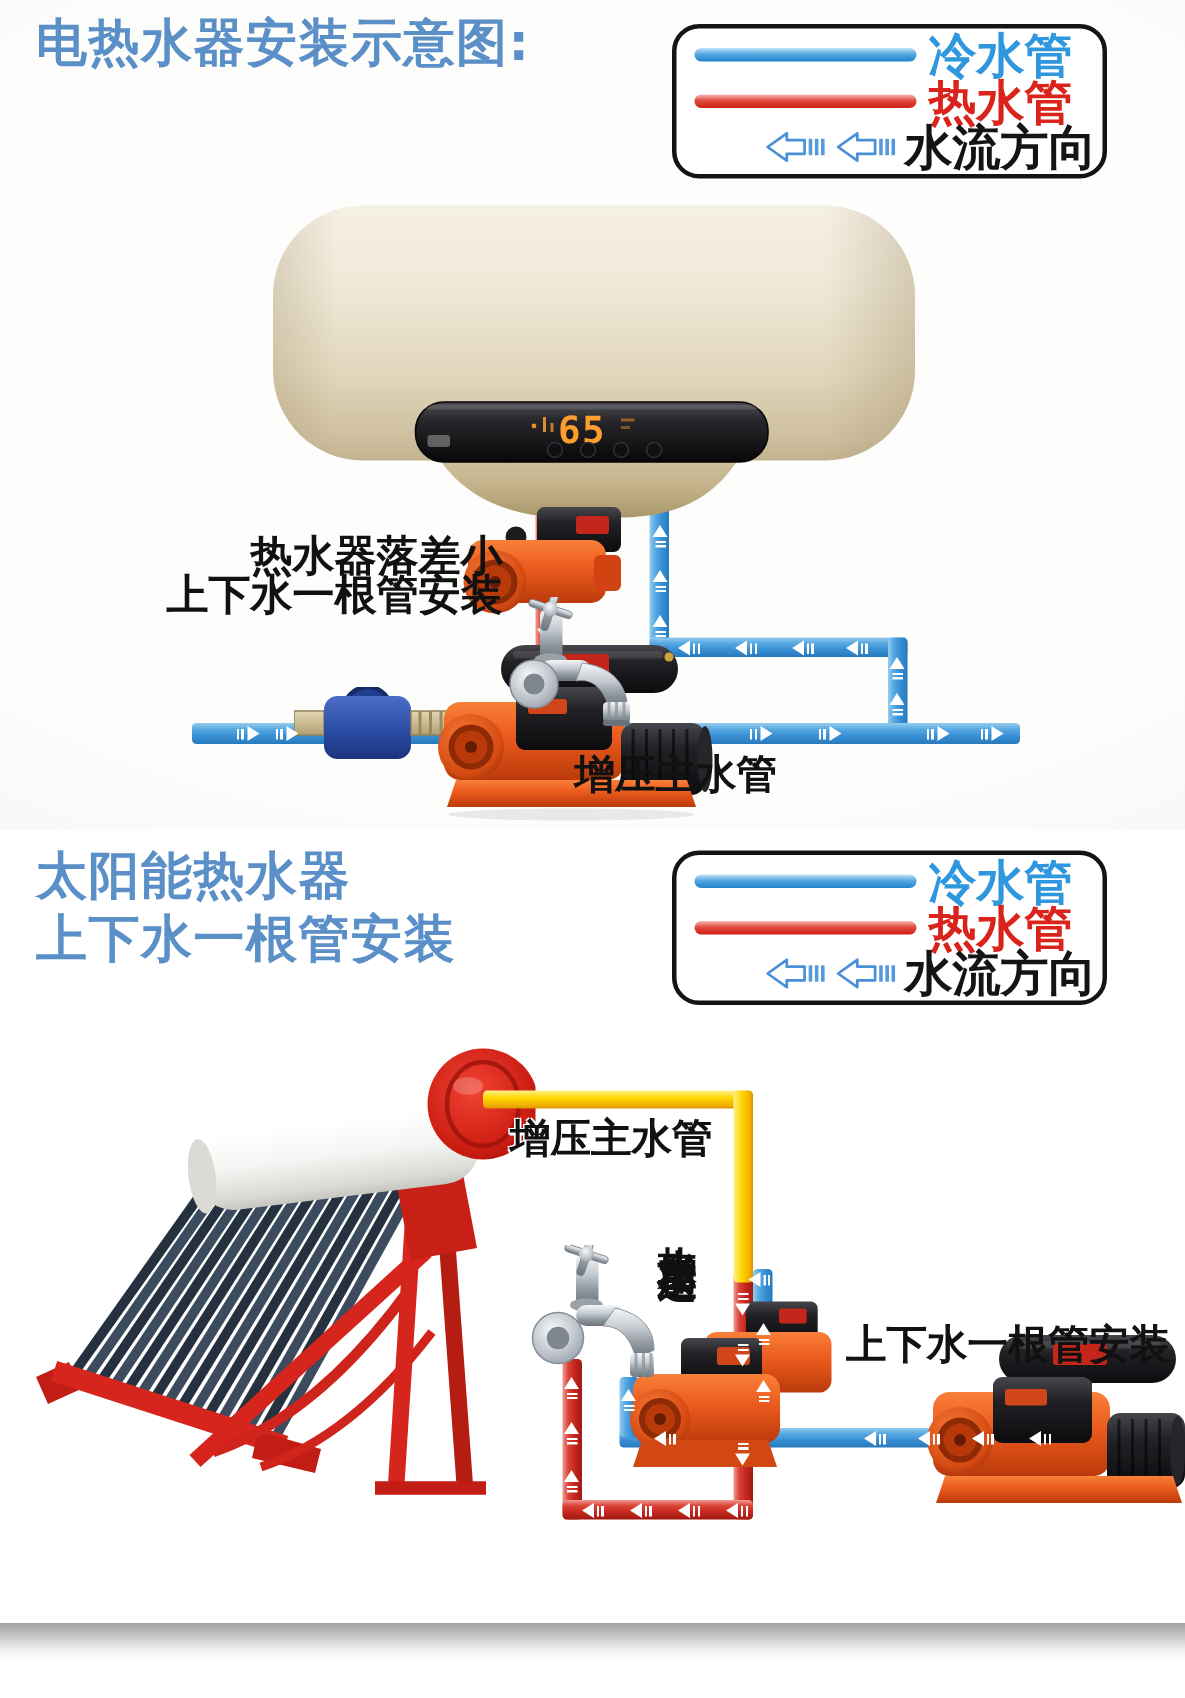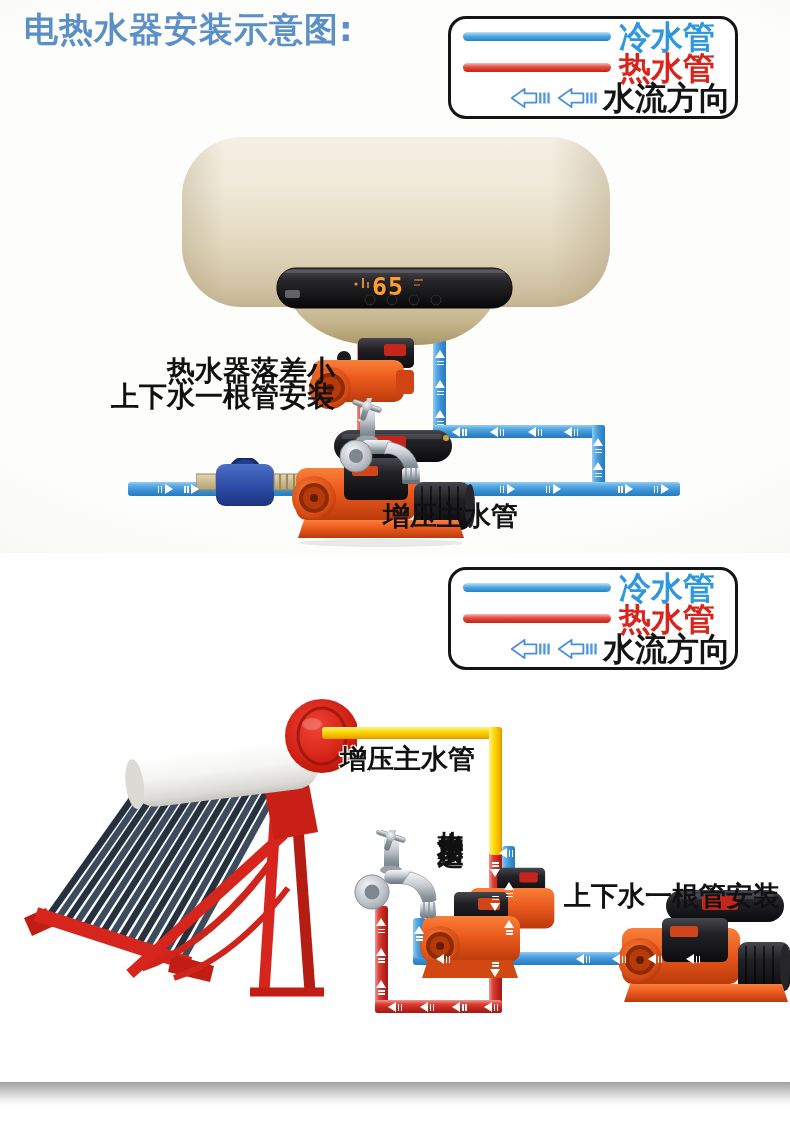--- a/index.html
+++ b/index.html
@@ -268,20 +268,24 @@
     </svg>
 
     <div class="lbl" style="left:100px;top:358px;width:235px;text-align:right;font-size:28px;line-height:26px;">
       <div>热水器落差小</div>
       <div>上下水一根管安装</div>
     </div>
     <div class="lbl" style="left:383px;top:498px;font-size:27px;">增压主水管</div>
   </div>
 
   <div class="sect" id="s2">
+    <div class="lbl title" style="left:24px;top:10px;color:#5b8fc7;">
+      <div>太阳能热水器</div>
+      <div>上下水一根管安装</div>
+    </div>
 
     <div class="legend" style="top:14px;">
       <div class="lrow">
         <span class="swatch sw-cold"></span>
         <span class="ltext" style="color:#2f97de;">冷水管</span>
       </div>
       <div class="lrow">
         <span class="swatch sw-hot"></span>
         <span class="ltext" style="color:#da231a;">热水管</span>
       </div>

